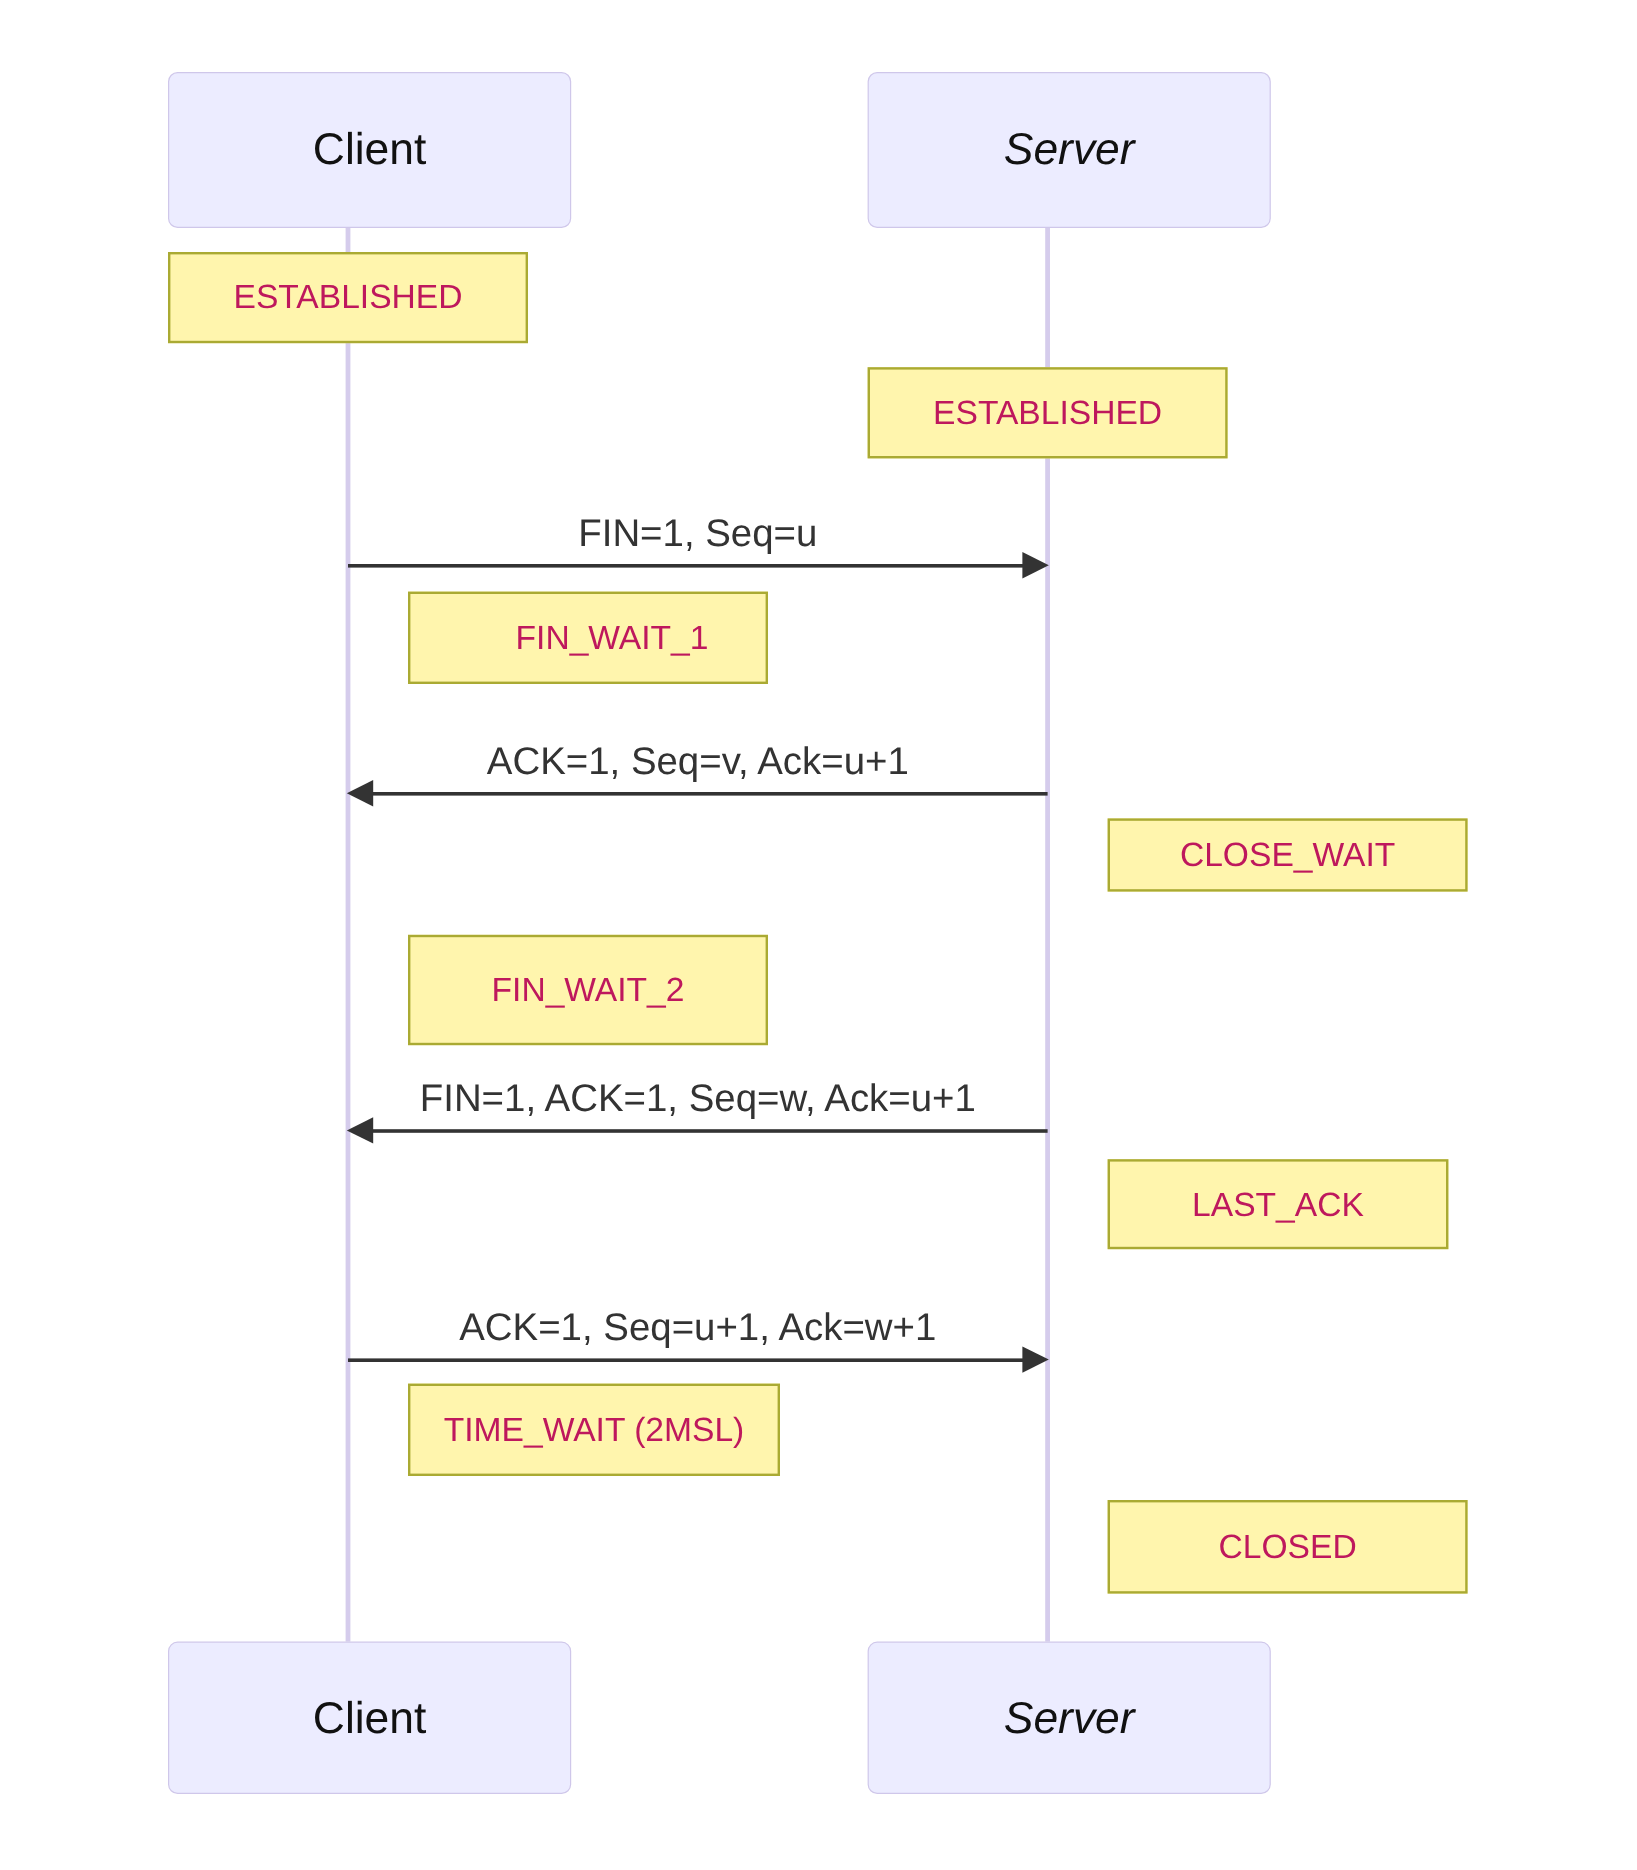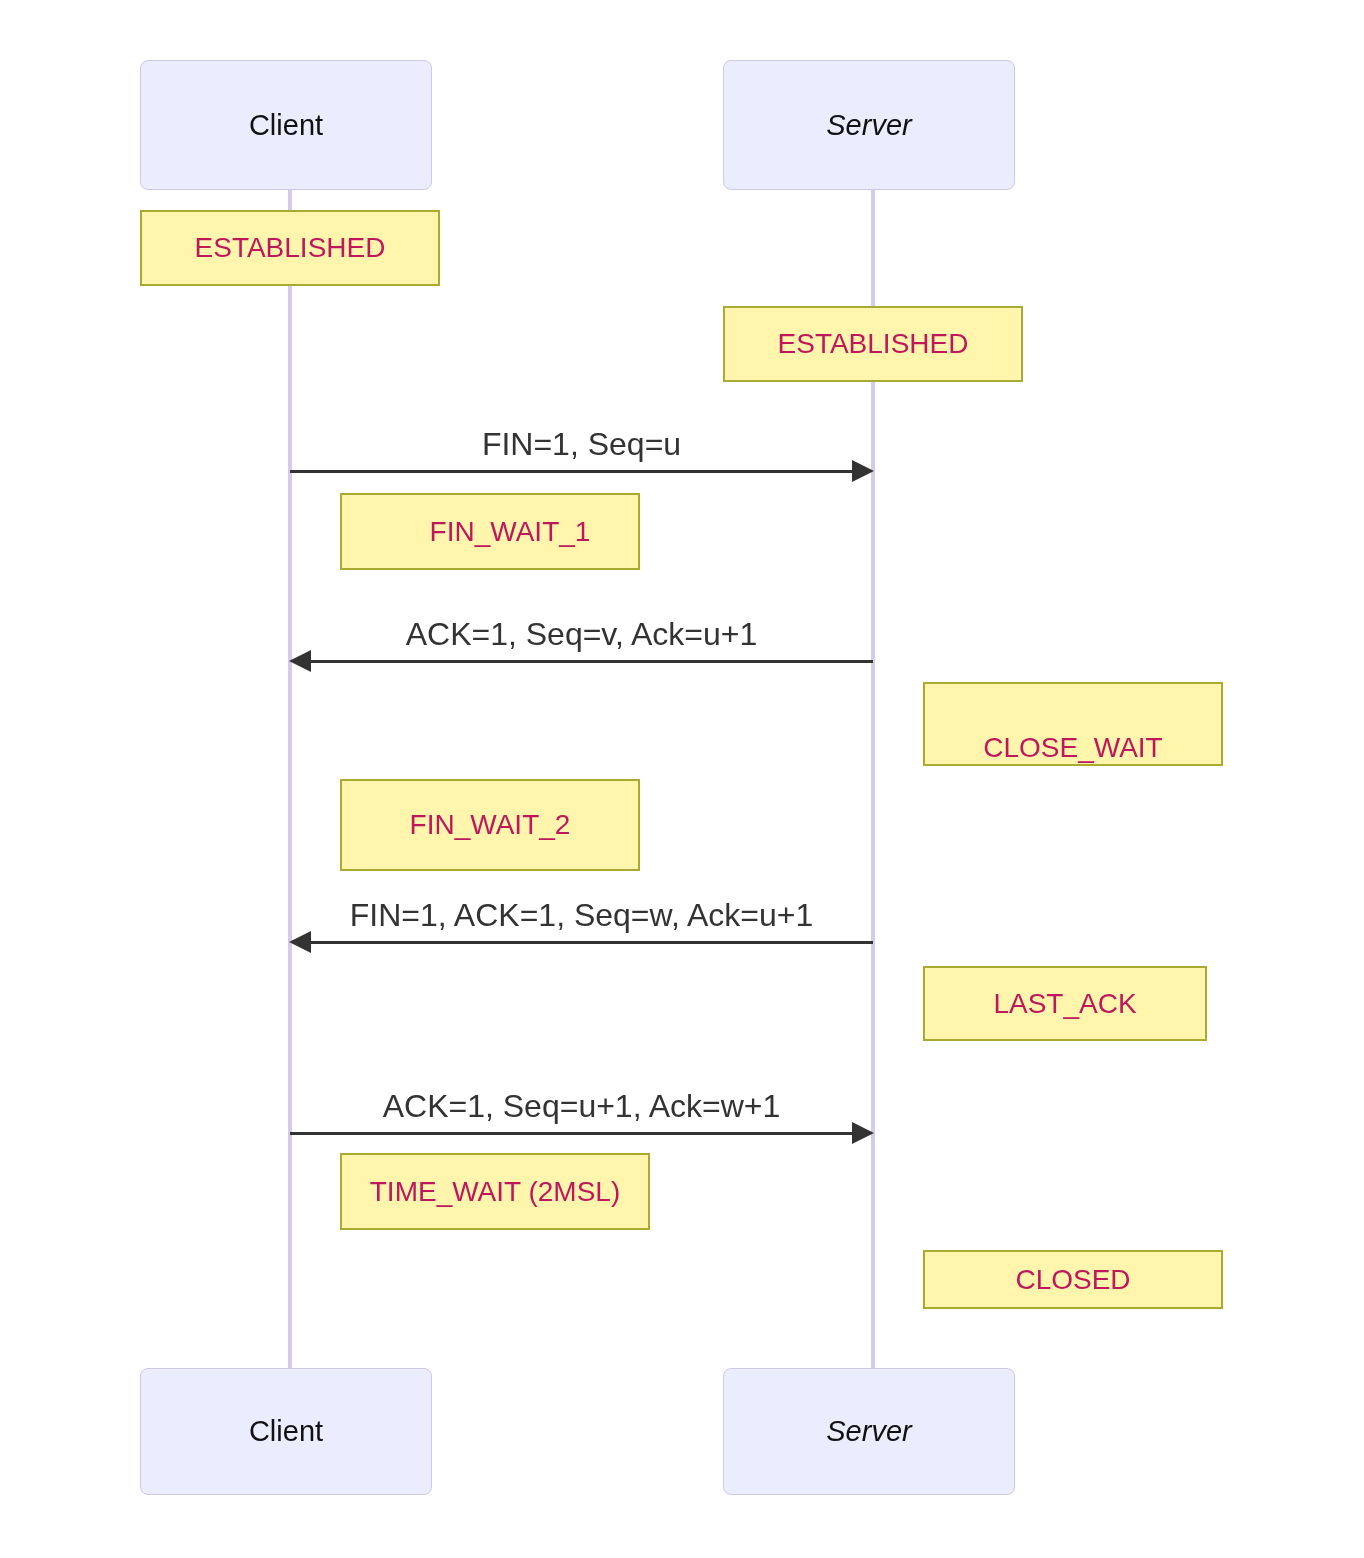--- a/index.html
+++ b/index.html
@@ -8,28 +8,28 @@
     width: 1364px;
     height: 1558px;
     background: #ffffff;
     font-family: "Liberation Sans", "DejaVu Sans", sans-serif;
     overflow: hidden;
   }
 
   
   .actor {
     position: absolute;
-    width: 292px;
+    width: 336px;
     background: #ECECFF;
     border: 1.5px solid #CFC7EA;
     border-radius: 8px;
     display: flex;
     align-items: center;
     justify-content: center;
-    font-size: 29px;
+    font-size: 37px;
     color: #111111;
     box-sizing: border-box;
   }
   .actor-top { top: 60px; height: 130px; }
   .actor-bottom { top: 1368px; height: 127px; }
   .actor-client { left: 140px; }
   .actor-server { left: 723px; font-style: italic; }
 
   
   .lifeline {
@@ -50,25 +50,25 @@
     display: flex;
     align-items: center;
     justify-content: center;
     font-size: 28px;
     color: #be185d;
     box-sizing: border-box;
   }
   .note-established-client { left: 140px; top: 210px;  width: 300px; height: 76px; }
   .note-established-server { left: 723px; top: 306px;  width: 300px; height: 76px; }
   .note-fin-wait-1         { left: 340px; top: 493px;  width: 300px; height: 77px; padding-left: 40px; }
-  .note-close-wait         { left: 923px; top: 682px;  width: 300px; height: 84px; align-items: flex-end; }
+  .note-close-wait         { left: 923px; top: 682px;  width: 300px; height: 61px; }
   .note-fin-wait-2         { left: 340px; top: 779px;  width: 300px; height: 92px; }
   .note-last-ack           { left: 923px; top: 966px;  width: 284px; height: 75px; }
   .note-time-wait          { left: 340px; top: 1153px; width: 310px; height: 77px; }
-  .note-closed             { left: 923px; top: 1250px; width: 300px; height: 59px; text-align: center; }
+  .note-closed             { left: 923px; top: 1250px; width: 300px; height: 78px; text-align: center; }
 
   
   .msg {
     position: absolute;
     left: 290px;
     width: 583px;
     height: 50px;
   }
   .msg-1 { top: 426px; }
   .msg-2 { top: 616px; }

